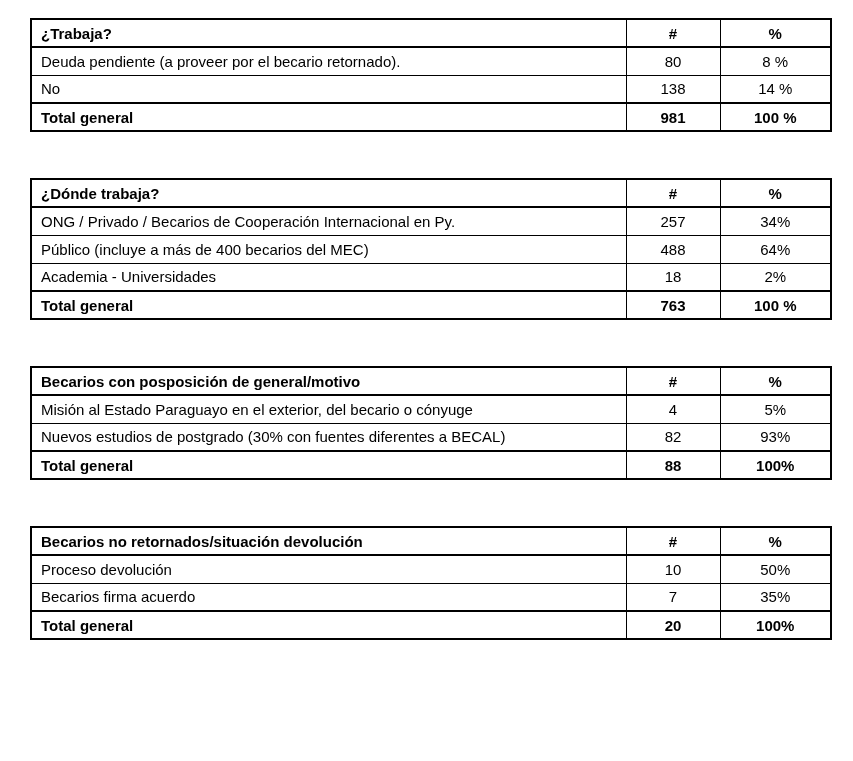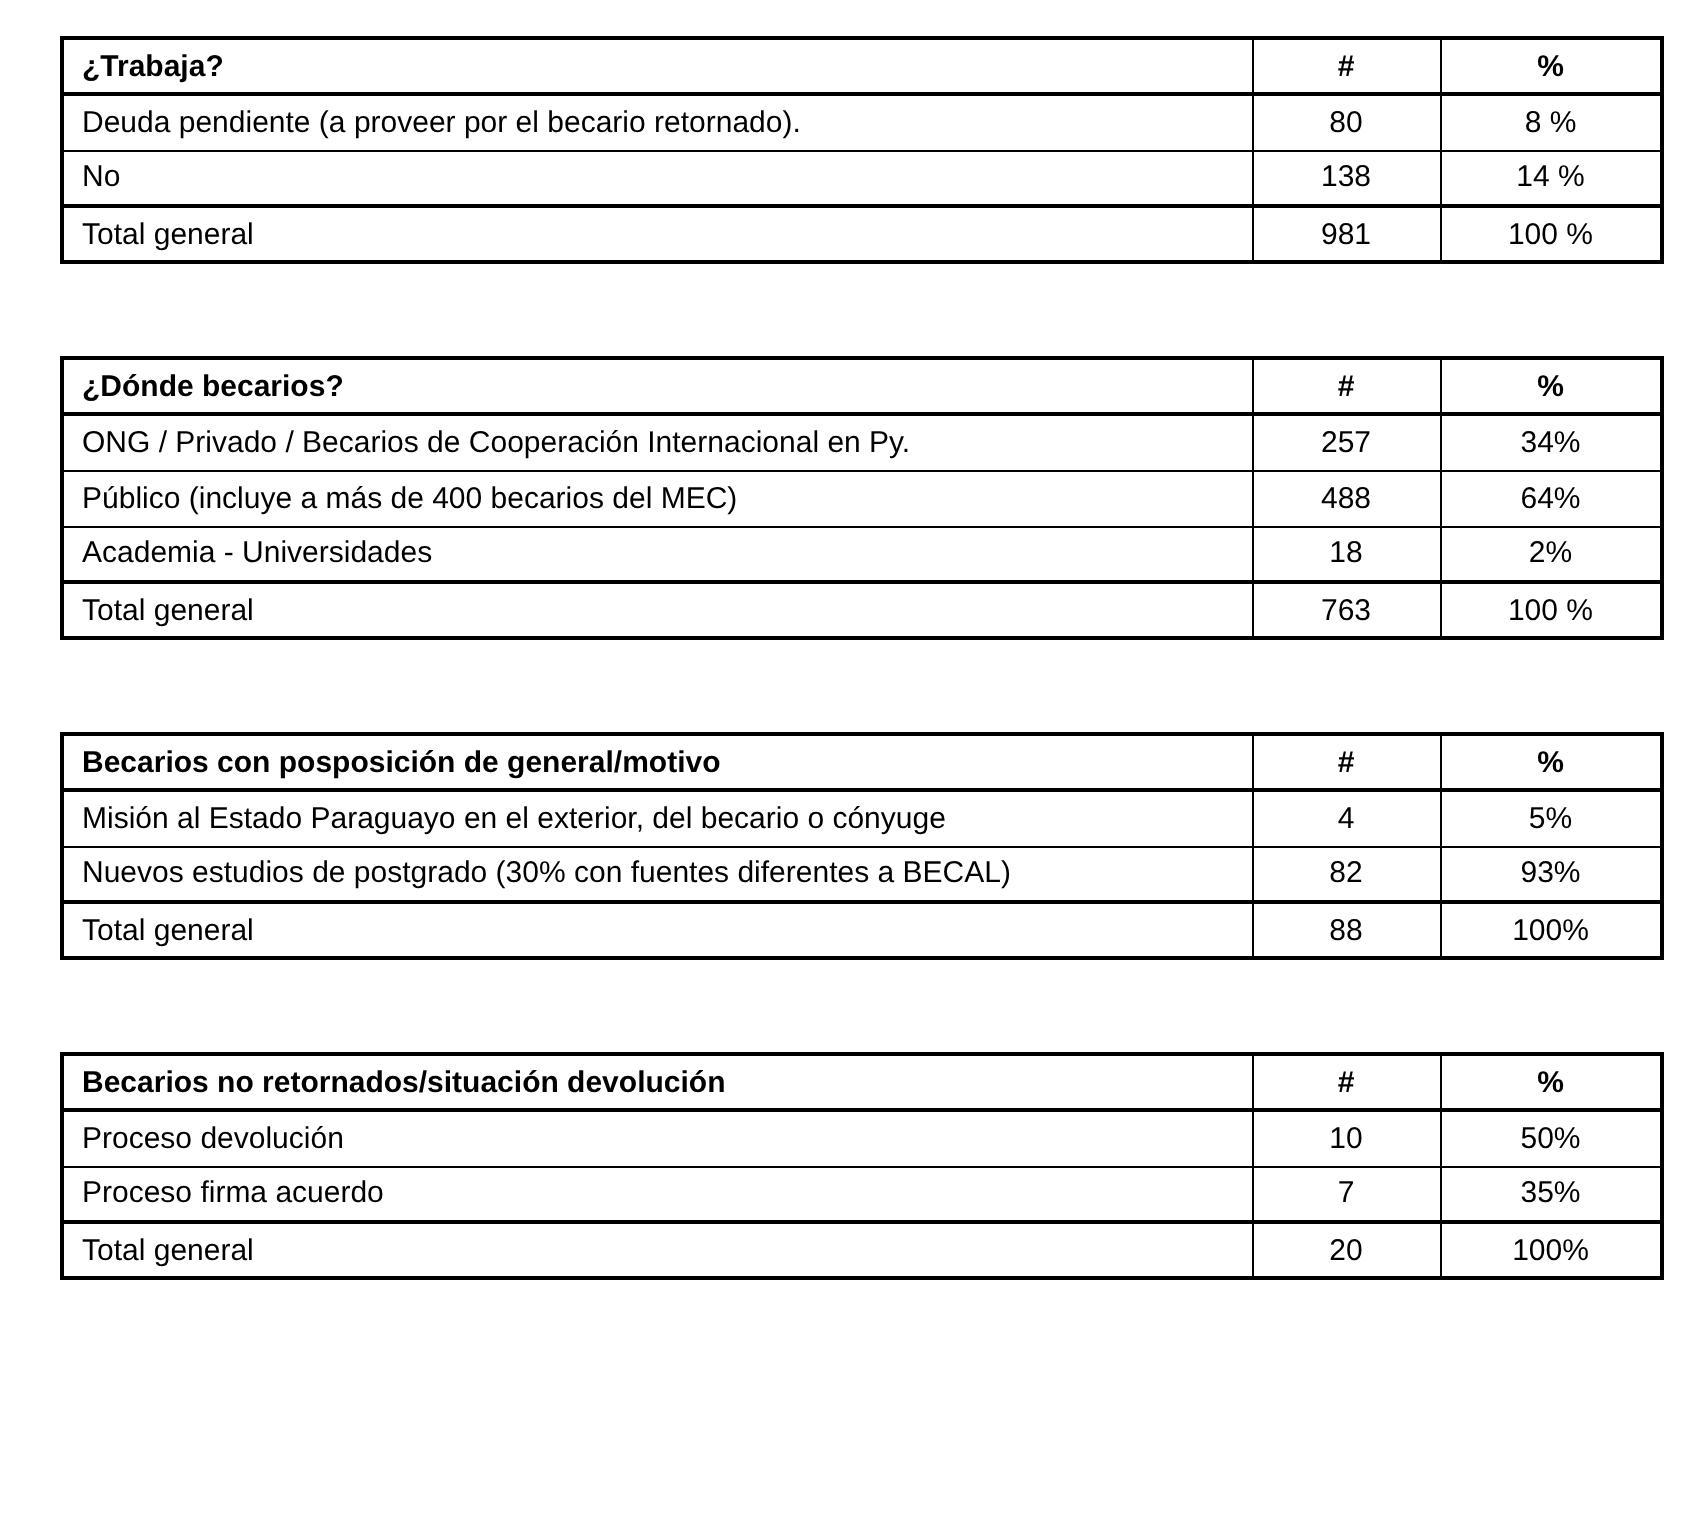--- a/index.html
+++ b/index.html
@@ -35,21 +35,21 @@
   }
   table.data td.center {
     text-align: center;
     padding: 1px 2px;
   }
   table.data tr.head td {
     font-weight: bold;
     border-bottom-width: 2px;
   }
   table.data tr.total td {
-    font-weight: normal;
+    font-weight: bold;
     border-top-width: 2px;
   }
 </style>
 </head>
 <body>
 
 <div class="sheet">
 
   <table class="data">
     <colgroup>
@@ -82,21 +82,21 @@
   </table>
 
   <table class="data">
     <colgroup>
         <col class="c-label">
         <col class="c-count">
         <col class="c-percent">
       </colgroup>
     <tbody>
       <tr class="head">
-        <td>¿Dónde becarios?</td>
+        <td>¿Dónde trabaja?</td>
         <td class="center">#</td>
         <td class="center">%</td>
       </tr>
       <tr>
         <td>ONG / Privado / Becarios de Cooperación Internacional en Py.</td>
         <td class="center">257</td>
         <td class="center">34%</td>
       </tr>
       <tr>
         <td>Público (incluye a más de 400 becarios del MEC)</td>
@@ -157,21 +157,21 @@
         <td>Becarios no retornados/situación devolución</td>
         <td class="center">#</td>
         <td class="center">%</td>
       </tr>
       <tr>
         <td>Proceso devolución</td>
         <td class="center">10</td>
         <td class="center">50%</td>
       </tr>
       <tr>
-        <td>Proceso firma acuerdo</td>
+        <td>Becarios firma acuerdo</td>
         <td class="center">7</td>
         <td class="center">35%</td>
       </tr>
       <tr class="total">
         <td>Total general</td>
         <td class="center">20</td>
         <td class="center">100%</td>
       </tr>
     </tbody>
   </table>

